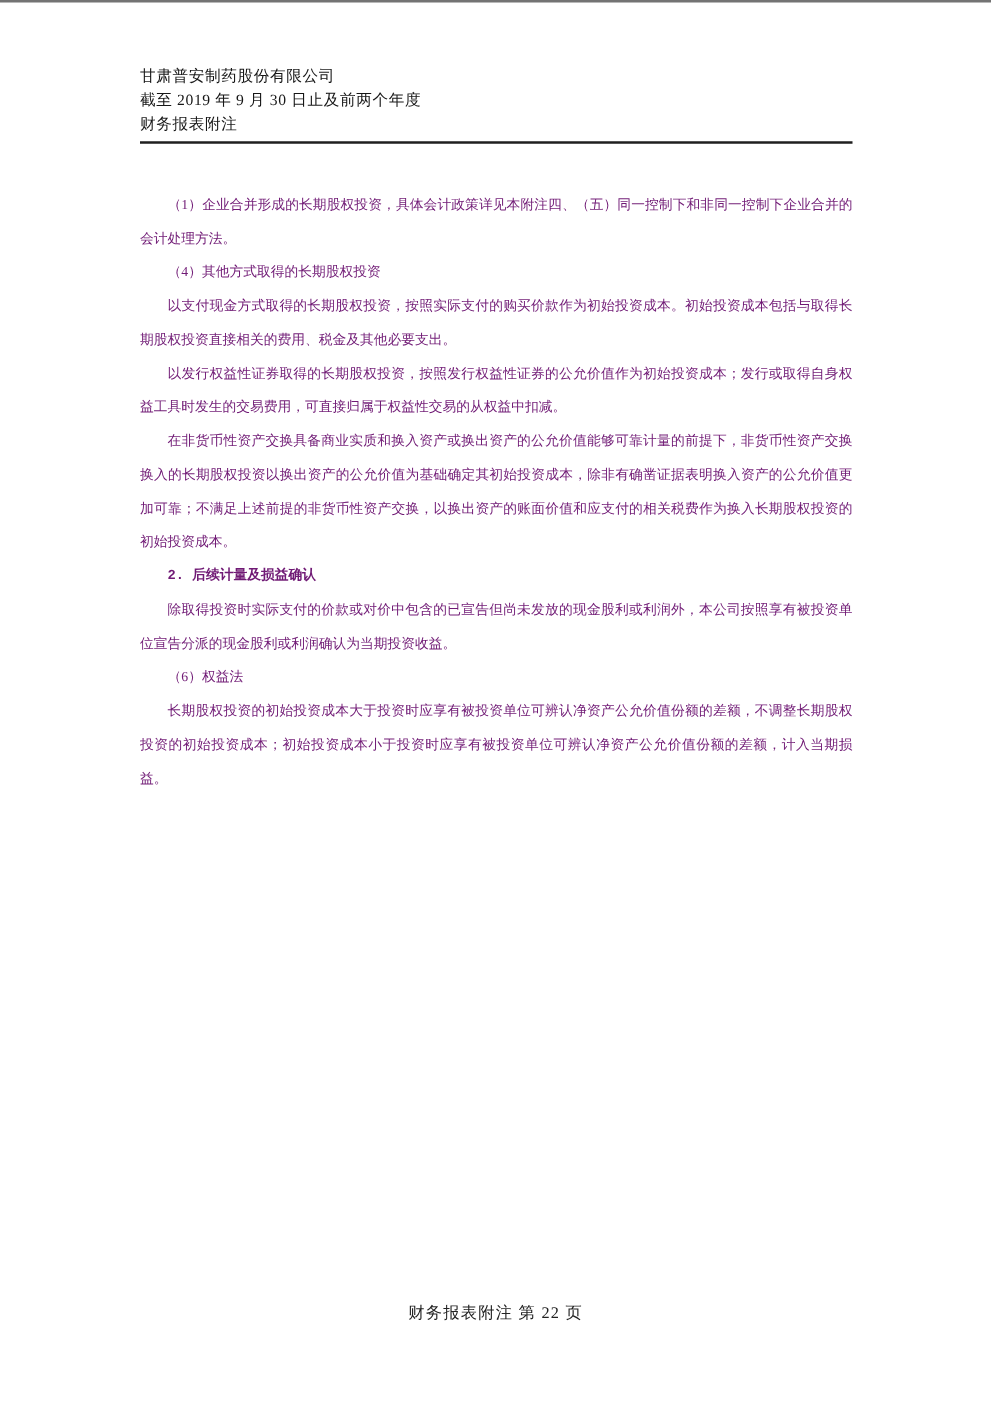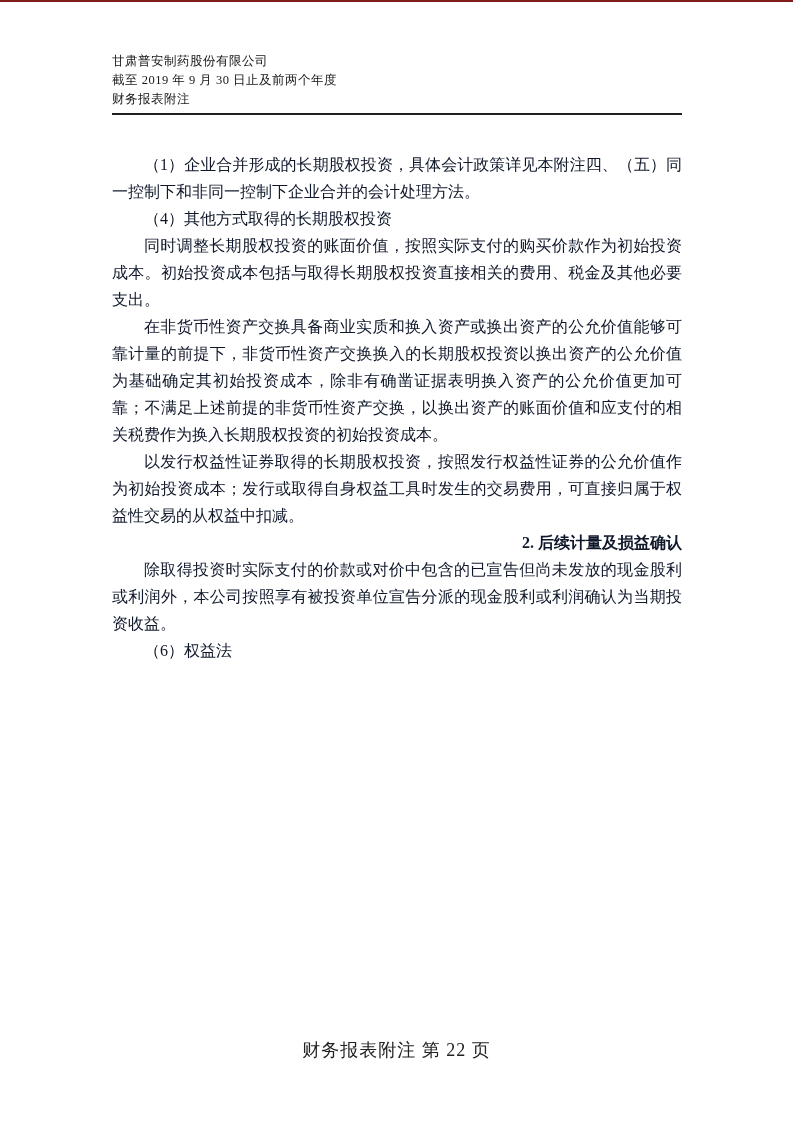--- a/index.html
+++ b/index.html
@@ -6,21 +6,21 @@
     margin: 0;
     padding: 0;
     background: #ffffff;
   }
   .page {
     position: relative;
     width: 793px;
     height: 1122px;
     background: #ffffff;
     box-sizing: border-box;
-    border-top: 2px solid #7f1d1d;
+    border-top: 2px solid #737373;
     font-family: "Liberation Serif", "DejaVu Serif", serif;
     color: #161616;
     overflow: hidden;
   }
   .content {
     position: absolute;
     left: 112px;
     top: 50px;
     width: 570px;
   }
@@ -33,38 +33,38 @@
   .header-rule {
     height: 0;
     border-top: 2px solid #1f1f1f;
     margin-top: 4px;
   }
   .doc-body {
     margin-top: 36px;
   }
   .doc-body p {
     margin: 0;
-    font-size: 16px;
+    font-size: 11px;
     line-height: 27px;
     text-align: justify;
     text-indent: 2em;
-    color: #0f172a;
+    color: #701a75;
   }
   .doc-body p.heading {
-    font-family: Liberation Serif, serif;
+    font-family: Liberation Mono, monospace;
     font-weight: bold;
-    text-align: right;
+    text-align: left;
   }
   .page-footer {
     position: absolute;
     left: 0;
     top: 1040px;
     width: 793px;
     text-align: center;
-    font-size: 18px;
+    font-size: 13px;
     line-height: 16px;
     letter-spacing: 1px;
     color: #222222;
   }
 </style>
 </head>
 <body>
 
 <div class="page">
   <div class="content">
@@ -72,26 +72,27 @@
     <header class="page-header">
       <div class="hline">甘肃普安制药股份有限公司</div>
       <div class="hline">截至 2019 年 9 月 30 日止及前两个年度</div>
       <div class="hline">财务报表附注</div>
       <div class="header-rule"></div>
     </header>
 
     <main class="doc-body">
       <p>（1）企业合并形成的长期股权投资，具体会计政策详见本附注四、（五）同一控制下和非同一控制下企业合并的会计处理方法。</p>
       <p>（4）其他方式取得的长期股权投资</p>
-      <p>同时调整长期股权投资的账面价值，按照实际支付的购买价款作为初始投资成本。初始投资成本包括与取得长期股权投资直接相关的费用、税金及其他必要支出。</p>
+      <p>以支付现金方式取得的长期股权投资，按照实际支付的购买价款作为初始投资成本。初始投资成本包括与取得长期股权投资直接相关的费用、税金及其他必要支出。</p>
+      <p>以发行权益性证券取得的长期股权投资，按照发行权益性证券的公允价值作为初始投资成本；发行或取得自身权益工具时发生的交易费用，可直接归属于权益性交易的从权益中扣减。</p>
       <p>在非货币性资产交换具备商业实质和换入资产或换出资产的公允价值能够可靠计量的前提下，非货币性资产交换换入的长期股权投资以换出资产的公允价值为基础确定其初始投资成本，除非有确凿证据表明换入资产的公允价值更加可靠；不满足上述前提的非货币性资产交换，以换出资产的账面价值和应支付的相关税费作为换入长期股权投资的初始投资成本。</p>
-      <p>以发行权益性证券取得的长期股权投资，按照发行权益性证券的公允价值作为初始投资成本；发行或取得自身权益工具时发生的交易费用，可直接归属于权益性交易的从权益中扣减。</p>
       <p class="heading">2. 后续计量及损益确认</p>
       <p>除取得投资时实际支付的价款或对价中包含的已宣告但尚未发放的现金股利或利润外，本公司按照享有被投资单位宣告分派的现金股利或利润确认为当期投资收益。</p>
       <p>（6）权益法</p>
+      <p>长期股权投资的初始投资成本大于投资时应享有被投资单位可辨认净资产公允价值份额的差额，不调整长期股权投资的初始投资成本；初始投资成本小于投资时应享有被投资单位可辨认净资产公允价值份额的差额，计入当期损益。</p>
     </main>
 
   </div>
 
   <footer class="page-footer">
     <span>财务报表附注 第 22 页</span>
   </footer>
 </div>
 
 </body></html>

